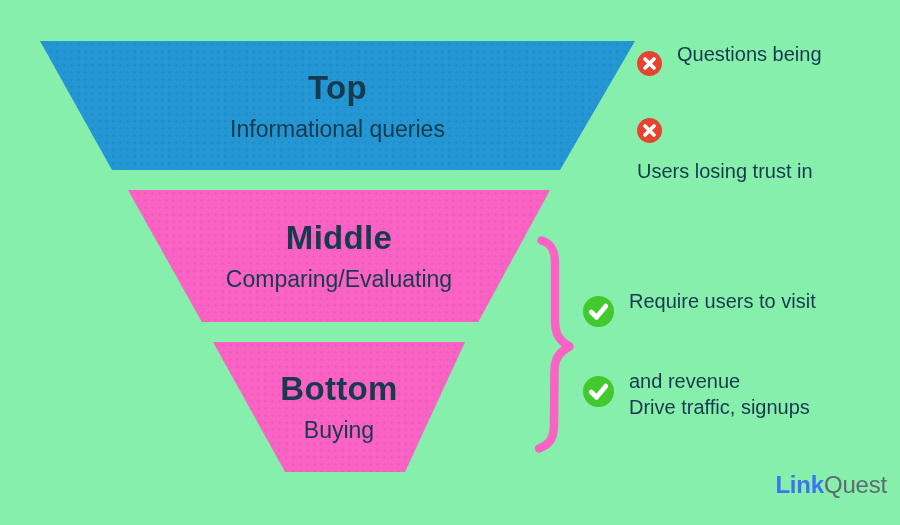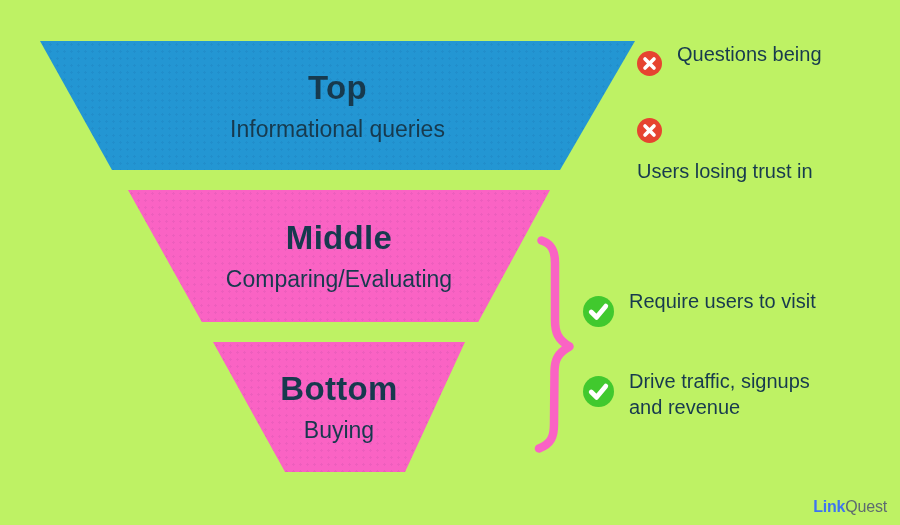--- a/index.html
+++ b/index.html
@@ -65,31 +65,31 @@
     inset: 0;
     width: 900px;
     height: 525px;
     pointer-events: none;
   }
 
   
   .logo {
     position: absolute;
     right: 13px;
-    bottom: 9px;
-    font-size: 16px;
+    bottom: 26px;
+    font-size: 24px;
     letter-spacing: -0.2px;
   }
   .logo-link  { font-weight: 700; }
   .logo-quest { font-weight: 400; }
 </style>
 </head>
 <body>
 
-<div class="canvas" style="background-color: #bef264; color: rgb(23, 58, 78);">
+<div class="canvas" style="background-color: #86efac; color: rgb(23, 58, 78);">
 
   <div class="stage stage-top" style="background-color: rgb(35, 150, 211);">
     <div class="stage-title">Top</div>
     <div class="stage-subtitle">Informational queries</div>
   </div>
 
   <div class="stage stage-middle" style="background-color: rgb(250, 99, 196);">
     <div class="stage-title">Middle</div>
     <div class="stage-subtitle">Comparing/Evaluating</div>
   </div>
@@ -138,22 +138,22 @@
       <div>Require users to visit</div>
     </div>
   </div>
 
   <div class="note" id="note-pos-2">
     <svg class="badge badge-green" width="31" height="31" viewBox="0 0 32 32" xmlns="http://www.w3.org/2000/svg">
       <circle cx="16" cy="16" r="16" style="fill: rgb(65, 201, 46);"></circle>
       <path d="M8.5 16.5 L14 22 L23.5 10.5" stroke="#ffffff" stroke-width="5" stroke-linecap="round" stroke-linejoin="round" fill="none"></path>
     </svg>
     <div class="note-text">
+      <div>and revenue</div>
       <div>Drive traffic, signups</div>
-      <div>and revenue</div>
     </div>
   </div>
 
   <div class="logo">
     <span class="logo-link" style="color: rgb(62, 116, 242);">Link</span><span class="logo-quest" style="color: rgb(93, 107, 112);">Quest</span>
   </div>
 
 </div>
 
 </body></html>

